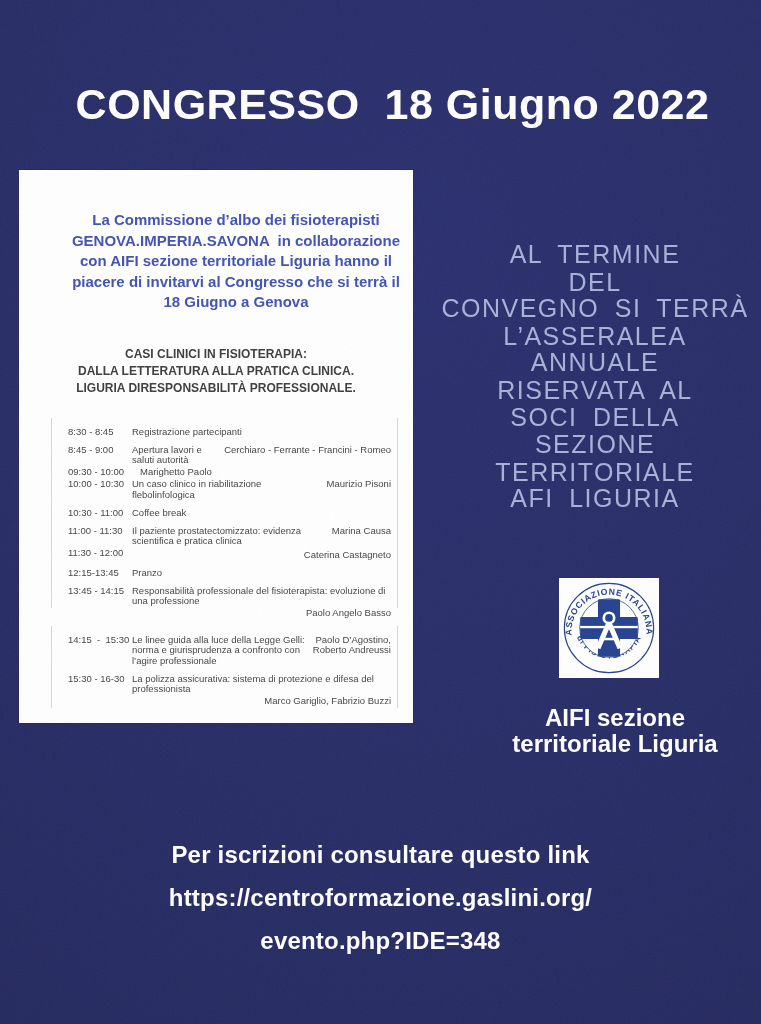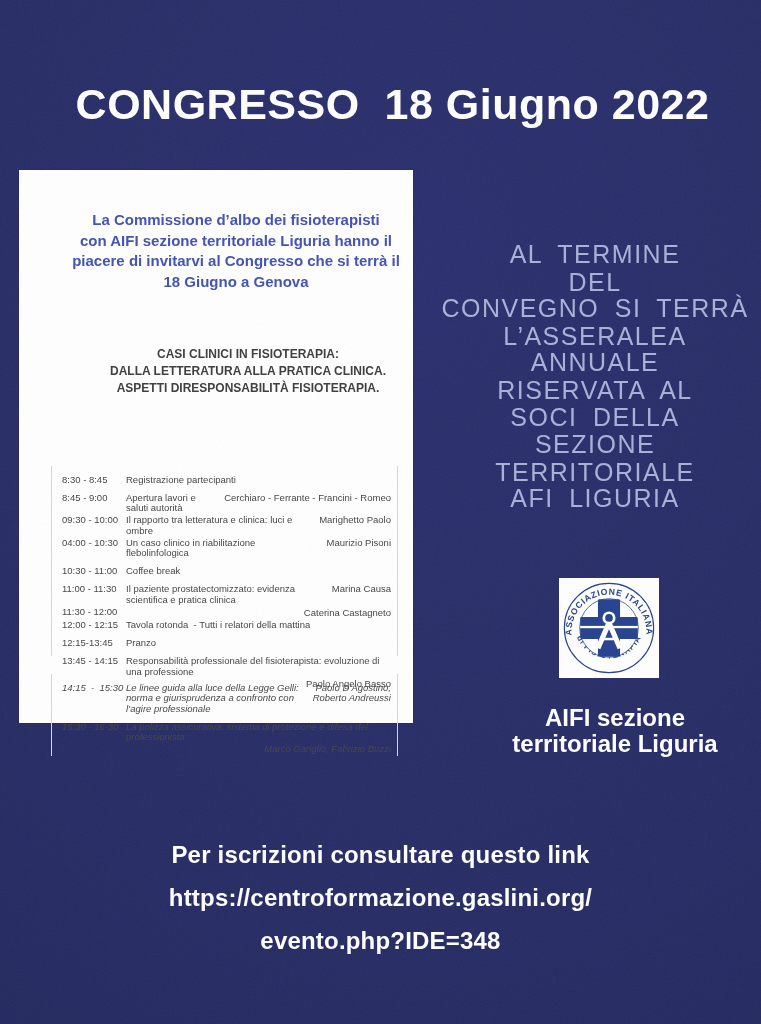--- a/index.html
+++ b/index.html
@@ -23,30 +23,30 @@
   }
   .invite{
     position:absolute; top:40px; left:0; width:100%;
     text-align:center; color:#4152b4; font-weight:700;
     font-size:15px; line-height:20.5px;
   }
   .invite .line{white-space:pre-wrap;padding-left:40px;}
   .paper-subtitle{
     position:absolute; top:176px; left:0; width:100%;
     text-align:center; color:#3d3d3d; font-weight:700;
-    font-size:12px; line-height:17px;margin-left:32px;
+    font-size:12px; line-height:17px;
   }
   .sch-box{
     position:absolute; left:32px; width:347px;
     border-left:1px solid #d8d8d8; border-right:1px solid #d8d8d8;
-    box-sizing:border-box; padding:7px 6px 0 10px;
-    color:#454545; font-size:9.5px; line-height:10.5px;margin-top:48px;
+    box-sizing:border-box; padding:7px 6px 0 16px;
+    color:#454545; font-size:9.5px; line-height:10.5px;
   }
   .sch-box.morning{top:248px; height:190px;}
-  .sch-box.afternoon{top:456px; height:82px;font-style:italic;}
+  .sch-box.afternoon{top:456px; height:82px;}
   .sch-row{display:flex; margin-top:1.5px;}
   .sch-row.gap{margin-top:7.5px;}
   .sch-time{width:64px; flex-shrink:0; white-space:pre-wrap;}
   .sch-main{flex:1; display:flex; flex-direction:column;}
   .sch-line{display:flex; justify-content:space-between;}
   .sch-desc{white-space:pre-wrap;}
   .sch-spk{padding-left:8px; white-space:nowrap;}
   .sch-below{text-align:right; margin-top:1.5px;}
 
   
@@ -79,28 +79,29 @@
 </head>
 <body>
 
 <div class="poster">
 
   <div class="title">CONGRESSO  18 Giugno 2022</div>
 
   <div class="paper">
     <div class="invite">
         <div class="line">La Commissione d’albo dei fisioterapisti</div>
+        <div class="line">GENOVA.IMPERIA.SAVONA  in collaborazione</div>
         <div class="line">con AIFI sezione territoriale Liguria hanno il</div>
         <div class="line">piacere di invitarvi al Congresso che si terrà il</div>
         <div class="line">18 Giugno a Genova</div>
       </div>
     <div class="paper-subtitle">
         <div class="line">CASI CLINICI IN FISIOTERAPIA:</div>
         <div class="line">DALLA LETTERATURA ALLA PRATICA CLINICA.</div>
-        <div class="line">ASPETTI DIRESPONSABILITÀ FISIOTERAPIA.</div>
+        <div class="line">LIGURIA DIRESPONSABILITÀ PROFESSIONALE.</div>
       </div>
     <div class="sch-box morning">
         <div class="sch-row">
           <div class="sch-time">8:30 - 8:45</div>
           <div class="sch-main">
             <div class="sch-line">
               <span class="sch-desc">Registrazione partecipanti</span>
             </div>
           </div>
         </div>
@@ -110,27 +111,26 @@
             <div class="sch-line">
               <span class="sch-desc">Apertura lavori e saluti autorità</span>
               <span class="sch-spk">Cerchiaro - Ferrante - Francini - Romeo</span>
             </div>
           </div>
         </div>
         <div class="sch-row">
           <div class="sch-time">09:30 - 10:00</div>
           <div class="sch-main">
             <div class="sch-line">
-              <span class="sch-desc">Il rapporto tra letteratura e clinica: luci e ombre</span>
               <span class="sch-spk">Marighetto Paolo</span>
             </div>
           </div>
         </div>
         <div class="sch-row">
-          <div class="sch-time">04:00 - 10:30</div>
+          <div class="sch-time">10:00 - 10:30</div>
           <div class="sch-main">
             <div class="sch-line">
               <span class="sch-desc">Un caso clinico in riabilitazione flebolinfologica</span>
               <span class="sch-spk">Maurizio Pisoni</span>
             </div>
           </div>
         </div>
         <div class="sch-row gap">
           <div class="sch-time">10:30 - 11:00</div>
           <div class="sch-main">
@@ -145,28 +145,20 @@
             <div class="sch-line">
               <span class="sch-desc">Il paziente prostatectomizzato: evidenza scientifica e pratica clinica</span>
               <span class="sch-spk">Marina Causa</span>
             </div>
           </div>
         </div>
         <div class="sch-row">
           <div class="sch-time">11:30 - 12:00</div>
           <div class="sch-main">
             <div class="sch-below">Caterina Castagneto</div>
-          </div>
-        </div>
-        <div class="sch-row">
-          <div class="sch-time">12:00 - 12:15</div>
-          <div class="sch-main">
-            <div class="sch-line">
-              <span class="sch-desc">Tavola rotonda  - Tutti i relatori della mattina</span>
-            </div>
           </div>
         </div>
         <div class="sch-row gap">
           <div class="sch-time">12:15-13:45</div>
           <div class="sch-main">
             <div class="sch-line">
               <span class="sch-desc">Pranzo</span>
             </div>
           </div>
         </div>

